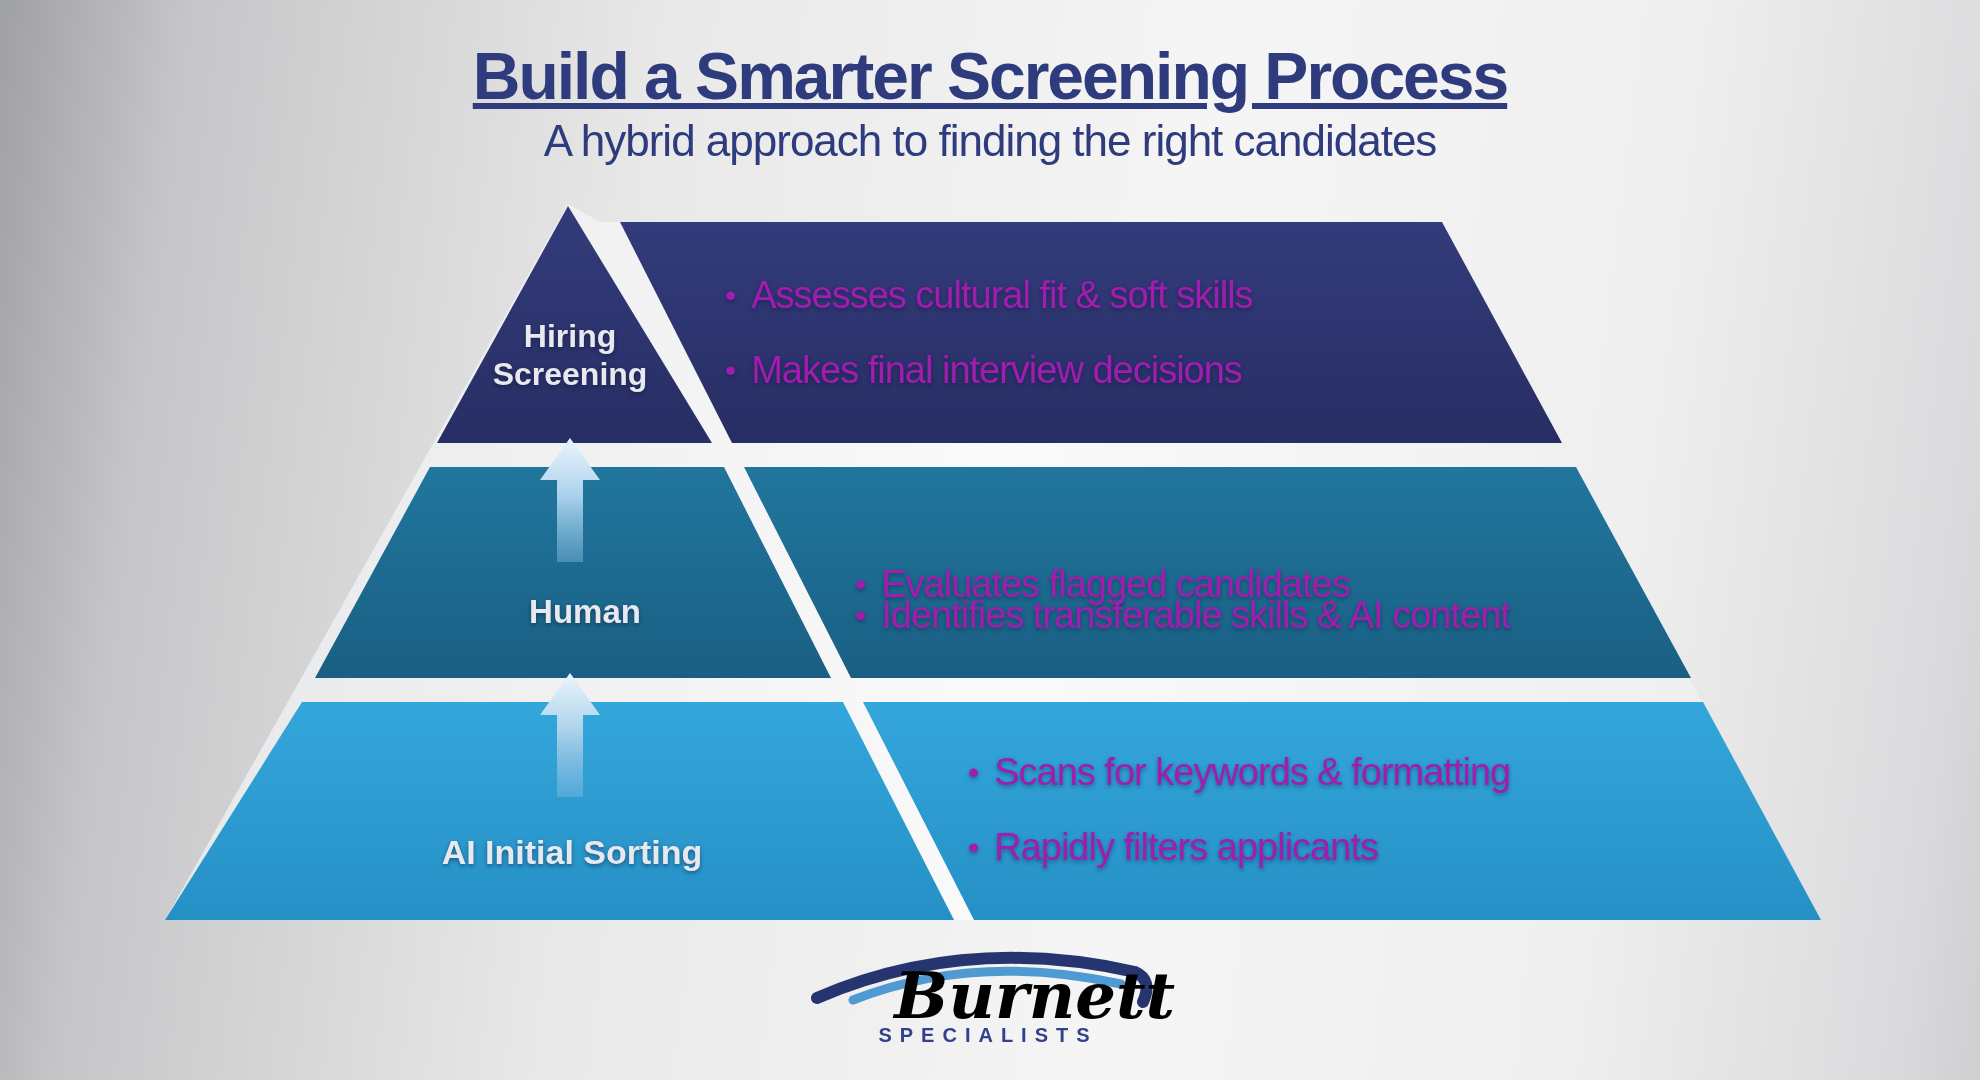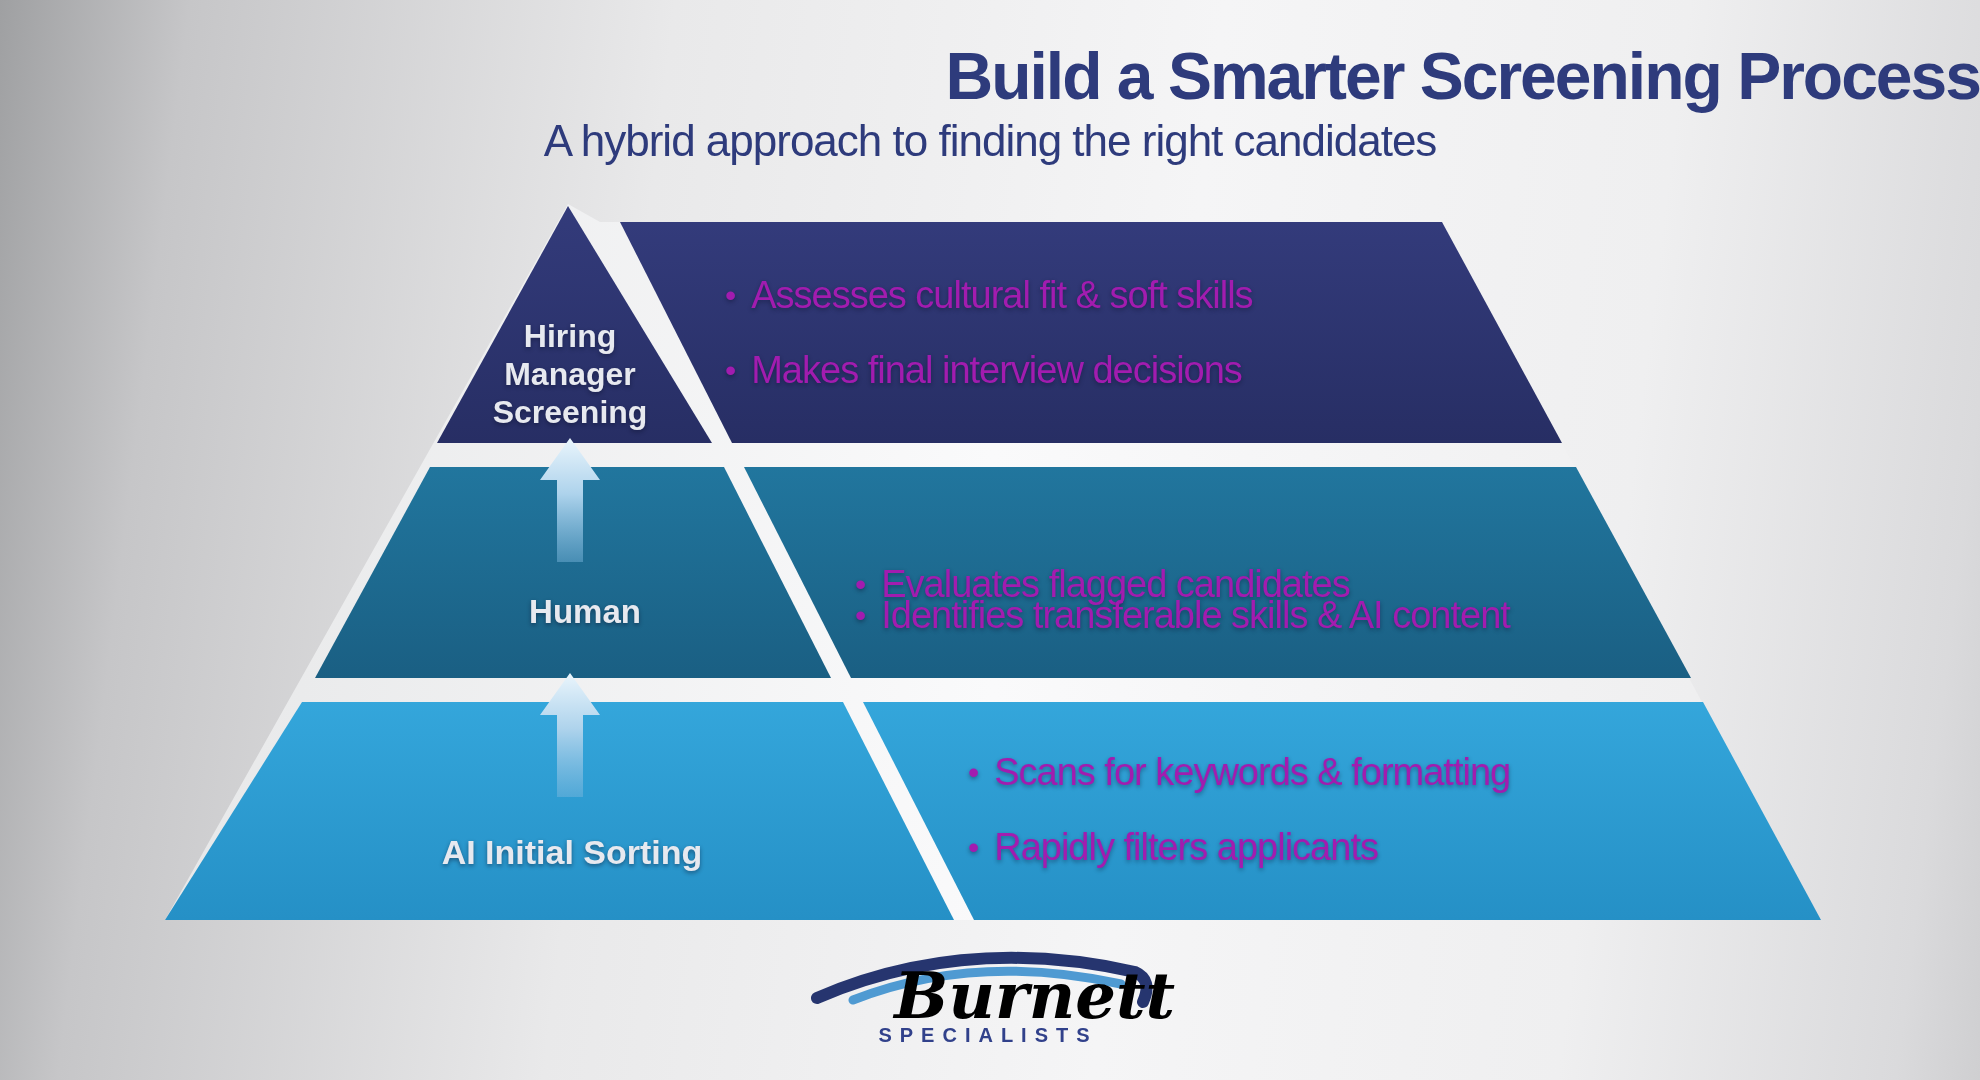--- a/index.html
+++ b/index.html
@@ -4,22 +4,22 @@
 <style>
   html,body{margin:0;padding:0;}
   body{
     width:1980px;height:1080px;overflow:hidden;position:relative;
     font-family:"Liberation Sans",sans-serif;
     background:linear-gradient(97deg,#9fa0a2 0%,#c6c6c8 9%,#e9e9ea 32%,#f5f5f6 58%,#efeff0 80%,#dadadc 96%,#cfcfd1 100%);
   }
   .abs{position:absolute;}
   #pyramid-svg{left:0;top:0;width:1980px;height:1080px;}
   .page-title{
-    left:0;top:38px;width:1980px;text-align:right;
-    font-size:66px;font-weight:bold;letter-spacing:-2px;color:#2e3b7c;
+    left:0;top:38px;width:1980px;text-align:center;
+    font-size:66px;font-weight:bold;letter-spacing:-2px;color:#2e3b7c;text-decoration:underline;
   }
   .page-subtitle{
     left:0;top:116px;width:1980px;text-align:center;
     font-size:44px;font-weight:400;letter-spacing:-1px;color:#2e3b7c;
   }
   .tier-label{
     text-align:center;color:#e7e9ef;font-weight:bold;
     text-shadow:0 2px 4px rgba(10,15,40,.45);
   }
   .t1-label{left:450px;top:317px;width:240px;font-size:32px;line-height:38px;}
@@ -89,21 +89,20 @@
 
   <path d="M570,438 l-30,42 h17 v82 h26 v-82 h17 z" fill="url(#gArrow)"></path>
   <path d="M570,673 l-30,42 h17 v82 h26 v-82 h17 z" fill="url(#gArrow)"></path>
 </svg>
 
 <div class="abs page-title">Build a Smarter Screening Process</div>
 <div class="abs page-subtitle">A hybrid approach to finding the right candidates</div>
 
 <div class="abs tier-label t1-label">
   <div>Hiring</div>
-  <div>Manager</div>
   <div>Screening</div>
 </div>
 <div class="abs tier-label t2-label">
   <div>Human</div>
 </div>
 <div class="abs tier-label t3-label">
   <div>AI Initial Sorting</div>
 </div>
 
 <div class="abs bullet-line b-t1-1">Assesses cultural fit &amp; soft skills</div>

